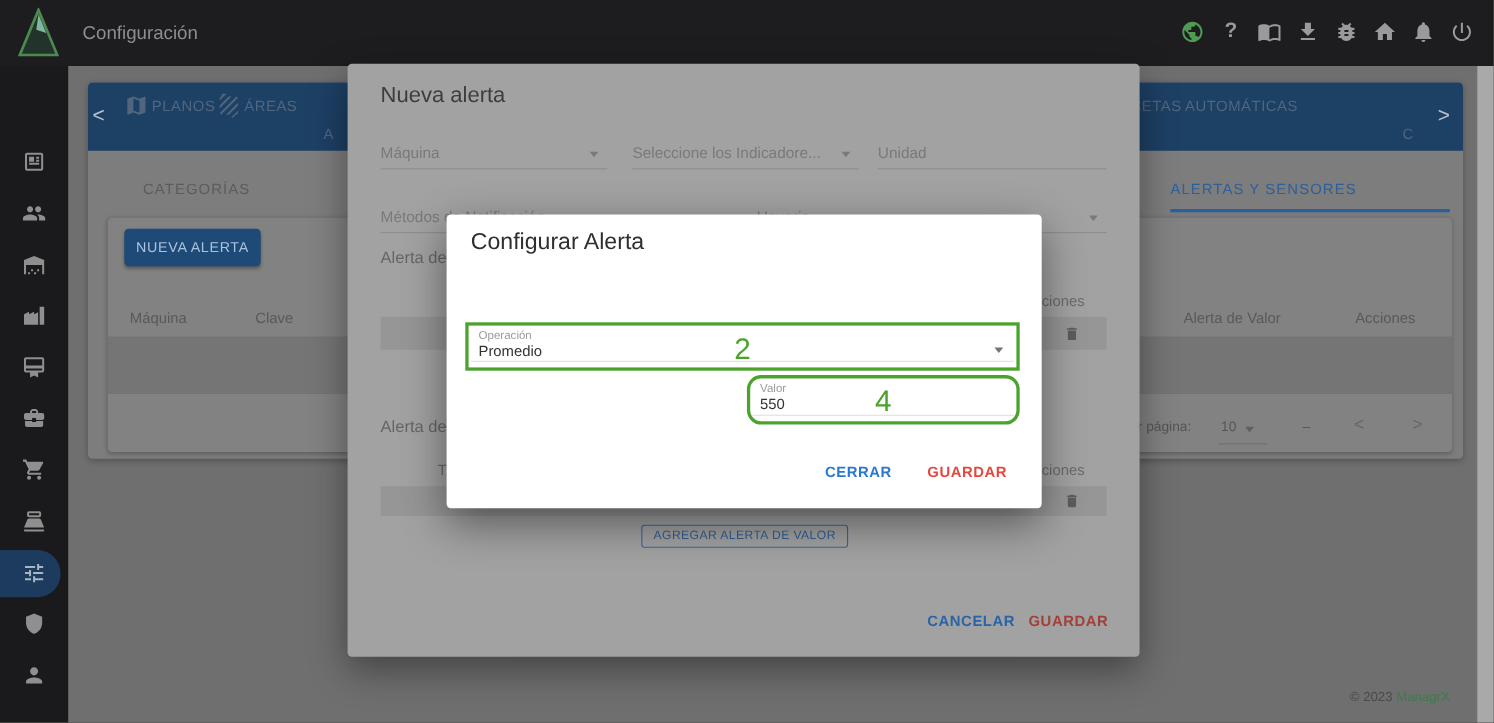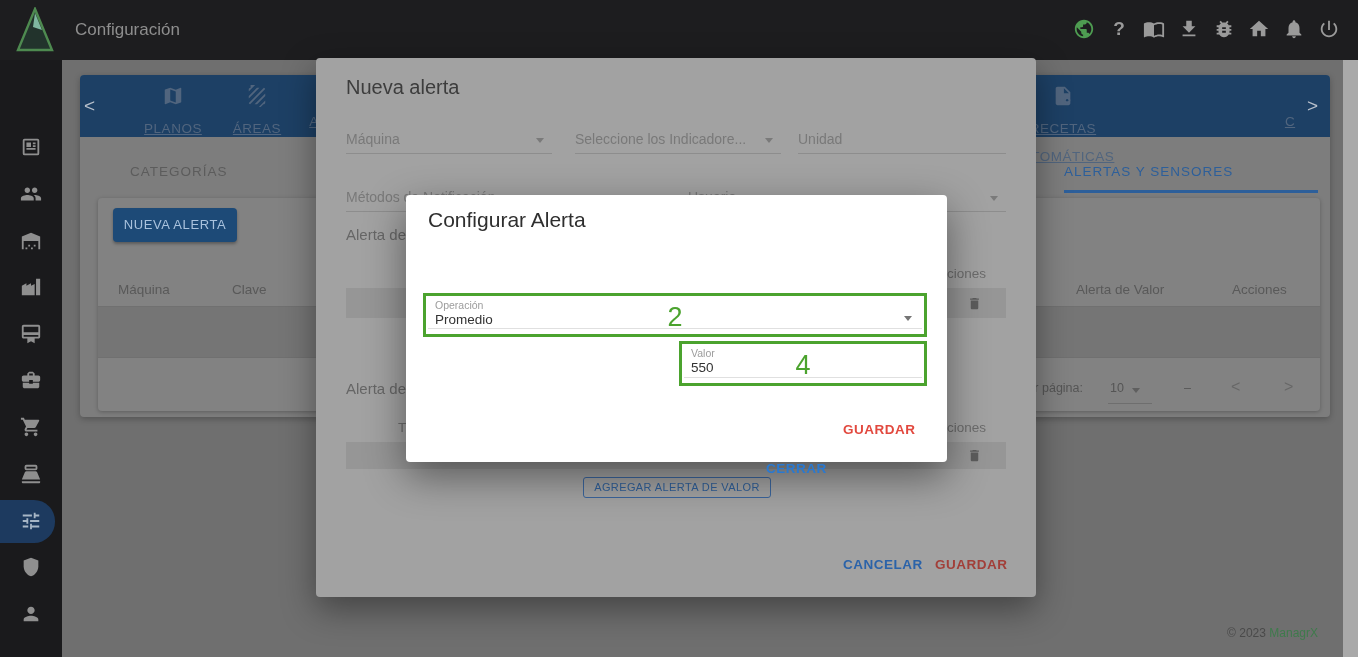--- a/index.html
+++ b/index.html
@@ -17,21 +17,21 @@
   
   .sidebar{position:absolute;left:0;top:60px;width:62px;height:597px;background:#1a1a1c;z-index:5;}
   .side-ic{position:absolute;left:20px;width:22px;height:22px;color:#8f8f8f;cursor:pointer;}
   .side-pill{position:absolute;left:0;top:440px;width:55px;height:43px;background:#1d3a5f;border-radius:0 21px 21px 0;}
   .side-ic.active{color:#a7b6c6;}
   
   .content{position:absolute;left:62px;top:60px;width:1296px;height:597px;background:#6f6f6f;}
   .scrollbar{position:absolute;left:1281px;top:0;width:15px;height:597px;background:#a9a9a9;}
   .card{position:absolute;left:18px;top:15px;width:1250px;height:342px;background:#7d7d7d;border-radius:4px;box-shadow:0 2px 6px rgba(0,0,0,.25);}
   .tabbar{position:absolute;left:0;top:0;width:1250px;height:62px;background:#1d4065;border-radius:4px 4px 0 0;color:#51657e;}
-  .tab{position:absolute;top:10px;display:flex;flex-direction:column;align-items:center;gap:15px;cursor:pointer;color:#51657e;text-decoration:underline;}
+  .tab{position:absolute;top:10px;display:flex;align-items:center;gap:3px;cursor:pointer;color:#51657e;}
   .tab .lbl{font-size:13.5px;letter-spacing:.5px;text-align:center;line-height:13px;}
   .tab .icn{width:22px;height:22px;}
   .tchev{position:absolute;top:20px;font-size:19px;color:#b9c1cc;cursor:pointer;}
   .subtab{position:absolute;top:89px;font-size:13.5px;letter-spacing:1px;cursor:pointer;}
   .sub-underline{position:absolute;top:115px;height:3px;background:#2d5f9a;}
   .innercard{position:absolute;left:18px;top:123px;width:1222px;height:213px;background:#828282;border-radius:4px;box-shadow:0 1px 4px rgba(0,0,0,.25);}
   .newbtn{position:absolute;left:15px;top:10px;width:124px;height:34px;background:#1d4a77;border-radius:4px;color:#a9c2dd;font-size:13px;letter-spacing:.6px;text-align:center;line-height:34px;cursor:pointer;box-shadow:0 2px 3px rgba(0,0,0,.3);}
   .thead{position:absolute;top:84px;font-size:13.5px;color:#595959;}
   .hline{position:absolute;left:0;width:1222px;height:1px;background:#707070;}
   .rowstrip{position:absolute;left:0;top:109px;width:1222px;height:50px;background:#757575;}
@@ -299,24 +299,24 @@
 
     <div class="gbox" style="left:17px;top:98px;width:504px;height:44px;">
       <span class="glabel txt">Operación</span>
       <span class="gvalue txt">Promedio</span>
       <span class="gnum">2</span>
       <span class="gline"></span>
       <span class="caret"></span>
     </div>
 
 
-    <div class="gbox" style="left:273px;top:146px;width:248px;height:45px;">
+    <div class="gbox" style="left:273px;top:146px;width:248px;height:45px;border-radius:13px;">
       <span class="glabel txt">Valor</span>
       <span class="gvalue txt">550</span>
       <span class="gnum">4</span>
       <span class="gline"></span>
     </div>
 
-    <span class="m2btn txt" style="left:360px;width:56px;color:#2a79d0;margin-top:39px;">CERRAR</span>
+    <span class="m2btn txt" style="left:344px;width:56px;color:#2a79d0;">CERRAR</span>
     <span class="m2btn txt" style="left:437px;width:62px;color:#e2493f;">GUARDAR</span>
   </div>
 
 </div>
 
 </body></html>

